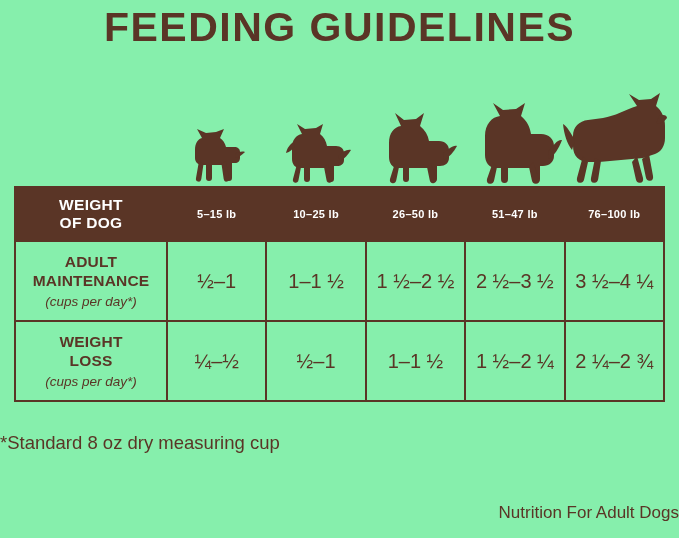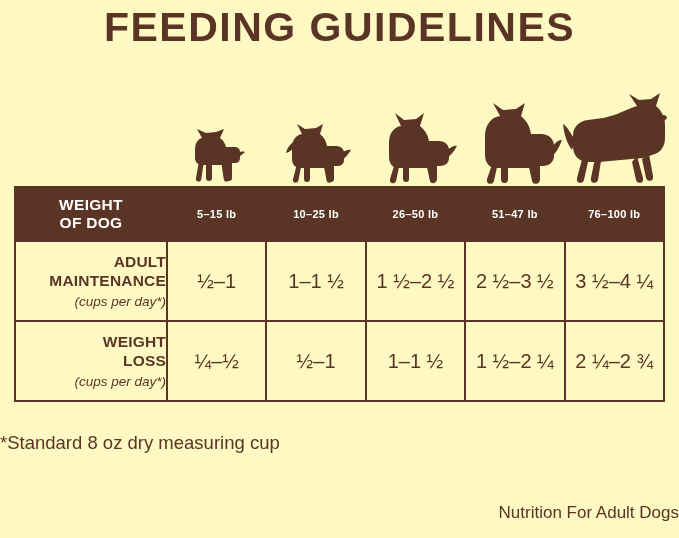--- a/index.html
+++ b/index.html
@@ -11,21 +11,21 @@
     width: 679px;
     height: 538px;
     font-family: "Liberation Sans", sans-serif;
     color: #5a3526;
     overflow: hidden;
   }
   .page {
     position: relative;
     width: 679px;
     height: 538px;
-    background: #fef9c3;
+    background: #86efac;
   }
 
   
   .title {
     position: absolute;
     left: 0;
     top: 2px;
     width: 679px;
     text-align: center;
     font-size: 41px;
@@ -88,21 +88,20 @@
     height: 78px;
   }
   .label-cell {
     width: 150px;
   }
   .rowlabel {
     font-size: 15.5px;
     font-weight: bold;
     line-height: 19px;
     letter-spacing: 0.2px;
-    text-align: right;
   }
   .rowlabel .sub {
     display: block;
     font-size: 13.5px;
     font-weight: normal;
     letter-spacing: 0;
     margin-top: 2px;
     font-style: italic;
   }
   .value {

